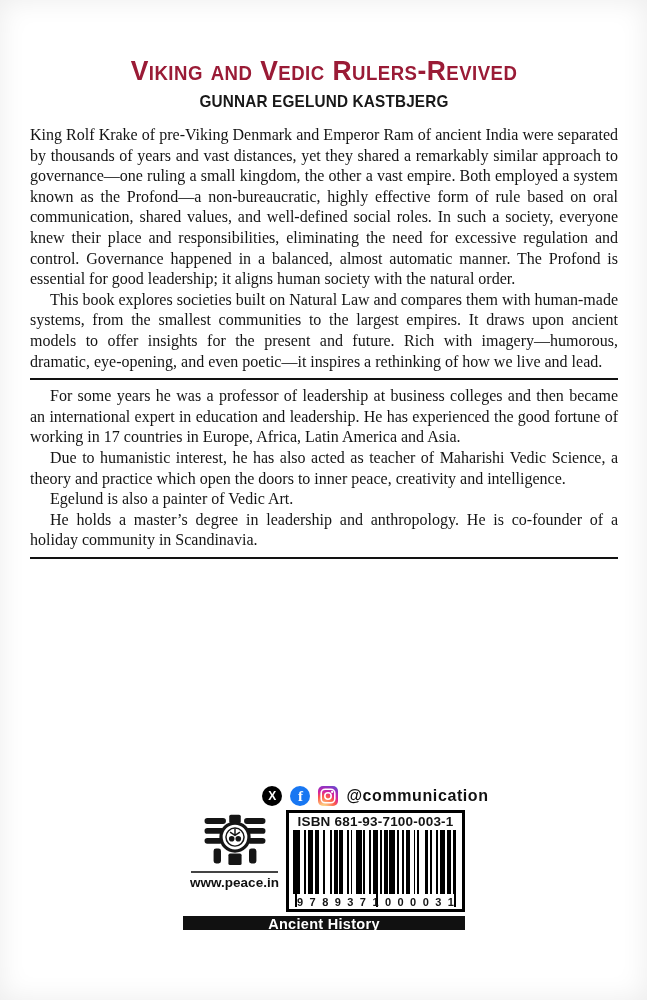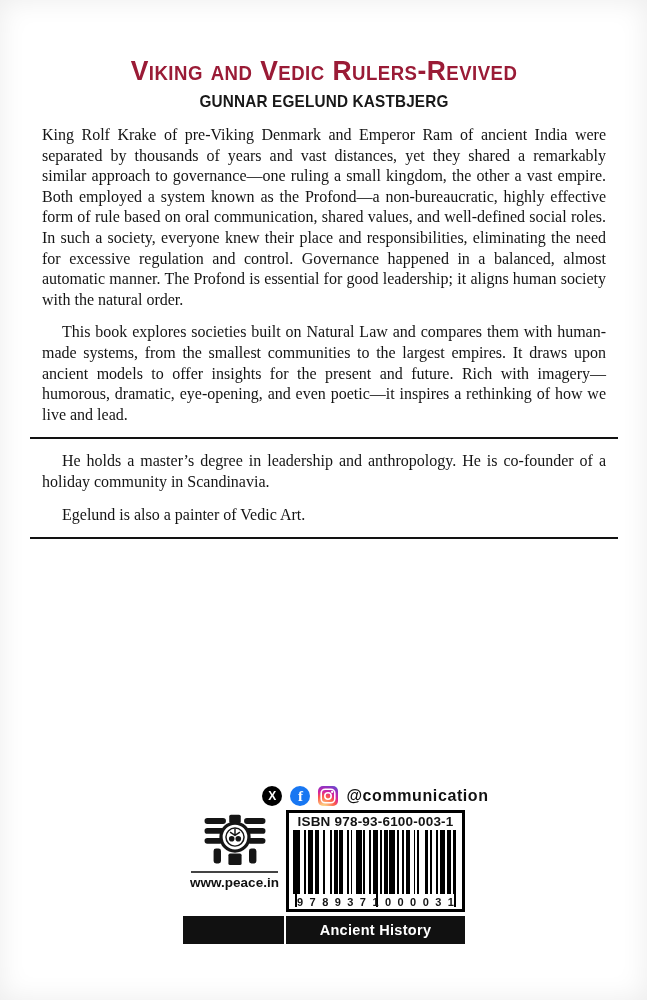--- a/index.html
+++ b/index.html
@@ -15,21 +15,21 @@
     font-variant:small-caps;font-size:28.5px;line-height:36px;letter-spacing:.5px;
     transform:scaleX(.93);transform-origin:center;white-space:nowrap;
   }
   .byline{
     margin-top:3px;text-align:center;color:#181818;
     font-family:"Liberation Sans",sans-serif;font-weight:bold;
     font-size:17px;line-height:22px;letter-spacing:.2px;
     transform:scaleX(.9);transform-origin:center;white-space:nowrap;
   }
   .body-text{margin-top:12px;font-size:16px;line-height:20.6px;text-align:justify;}
-  .body-text p{margin:12px;}
+  .body-text p{margin:0;}
   .body-text p.indent{text-indent:20px;}
   .lead-name{font-weight:bold;font-variant:small-caps;letter-spacing:.3px;}
   .rule{border:none;border-top:2.5px solid #121212;margin:6px 0 6px 0;}
   
   .bottom{position:absolute;left:183px;top:784px;width:282px;}
   .social{width:179px;margin-left:103px;height:24px;display:flex;align-items:center;justify-content:center;gap:8px;}
   .sicon{width:20px;height:20px;border-radius:50%;display:flex;align-items:center;justify-content:center;flex:0 0 auto;}
   .icon-x{background:#000;color:#fff;font-family:"Liberation Sans",sans-serif;font-weight:bold;font-size:12px;}
   .icon-fb{background:#1877f2;color:#fff;font-family:"Liberation Serif",serif;font-weight:bold;font-size:15px;line-height:1;}
   .icon-ig{
@@ -54,21 +54,21 @@
   .bars .b{background:#000;}
   .bars .s{background:#fff;}
   .digit-strip{position:absolute;left:0;right:0;bottom:0;height:13px;background:#fff;z-index:1;}
   .guard{position:absolute;top:0;bottom:0;width:2px;background:#000;z-index:2;}
   .g-left{left:2px;} .g-mid{left:50%;} .g-right{right:2px;}
   .digits{
     position:absolute;left:4px;right:4px;bottom:-1px;height:13px;z-index:3;
     display:flex;justify-content:space-between;align-items:flex-end;
     font-family:"Liberation Sans",sans-serif;font-weight:bold;font-size:11px;line-height:12px;
   }
-  .catbar{margin-top:4px;height:28px;background:#111;display:flex;align-items:stretch;}
+  .catbar{margin-top:4px;height:14px;background:#111;display:flex;align-items:stretch;flex-direction:column;}
   .cat-left{width:101px;border-right:2px solid #fff;}
   .cat-label{flex:1;display:flex;align-items:center;justify-content:center;color:#fff;
     font-family:"Liberation Sans",sans-serif;font-weight:bold;font-size:14.5px;letter-spacing:.3px;}
 </style>
 </head>
 <body>
 
 <div class="page">
   <div class="content">
 
@@ -76,22 +76,24 @@
     <div class="byline">GUNNAR EGELUND KASTBJERG</div>
 
     <div class="body-text">
       <p>King Rolf Krake of pre-Viking Denmark and Emperor Ram of ancient India were separated by thousands of years and vast distances, yet they shared a remarkably similar approach to governance—one ruling a small kingdom, the other a vast empire. Both employed a system known as the Profond—a non-bureaucratic, highly effective form of rule based on oral communication, shared values, and well-defined social roles. In such a society, everyone knew their place and responsibilities, eliminating the need for excessive regulation and control. Governance happened in a balanced, almost automatic manner. The Profond is essential for good leadership; it aligns human society with the natural order.</p>
       <p class="indent">This book explores societies built on Natural Law and compares them with human-made systems, from the smallest communities to the largest empires. It draws upon ancient models to offer insights for the present and future. Rich with imagery—humorous, dramatic, eye-opening, and even poetic—it inspires a rethinking of how we live and lead.</p>
     </div>
 
     <hr class="rule">
 
     <div class="body-text" style="margin-top:0;">
+      <p class="indent">For some years he was a professor of leadership at business colleges and then became an international expert in education and leadership. He has experienced the good fortune of working in 17 countries in Europe, Africa, Latin America and Asia.</p>
+      <p class="indent">Due to humanistic interest, he has also acted as teacher of Maharishi Vedic Science, a theory and practice which open the doors to inner peace, creativity and intelligence.</p>
+      <p class="indent">Egelund is also a painter of Vedic Art.</p>
       <p class="indent">He holds a master’s degree in leadership and anthropology. He is co-founder of a holiday community in Scandinavia.</p>
-      <p class="indent">Egelund is also a painter of Vedic Art.</p>
     </div>
 
     <hr class="rule">
   </div>
 
   <div class="bottom">
 
     <div class="social">
       <span class="sicon icon-x">X</span>
       <span class="sicon icon-fb">f</span>
@@ -124,21 +126,21 @@
           <circle cx="40" cy="28" r="11" fill="none" stroke="#151515" stroke-width="1.8"></circle>
           <circle cx="36" cy="30" r="3.4" fill="#151515"></circle>
           <circle cx="44" cy="30" r="3.4" fill="#151515"></circle>
           <path d="M40 18 l0 8 M34 22 l6 4 6 -4" stroke="#151515" stroke-width="1.8" fill="none"></path>
         </svg>
         <hr class="pub-rule">
         <div class="site">www.peace.in</div>
       </div>
 
       <div class="isbnbox">
-        <div class="isbn-label">ISBN 978-93-6100-003-1</div>
+        <div class="isbn-label">ISBN 681-93-7100-003-1</div>
         <div class="barcode">
           <div class="bars">
               <span class="b" style="flex-grow: 1;"></span>
               <span class="s" style="flex-grow: 1;"></span>
               <span class="b" style="flex-grow: 2;"></span>
               <span class="s" style="flex-grow: 2;"></span>
               <span class="b" style="flex-grow: 1;"></span>
               <span class="s" style="flex-grow: 1;"></span>
               <span class="b" style="flex-grow: 3;"></span>
               <span class="s" style="flex-grow: 1;"></span>

